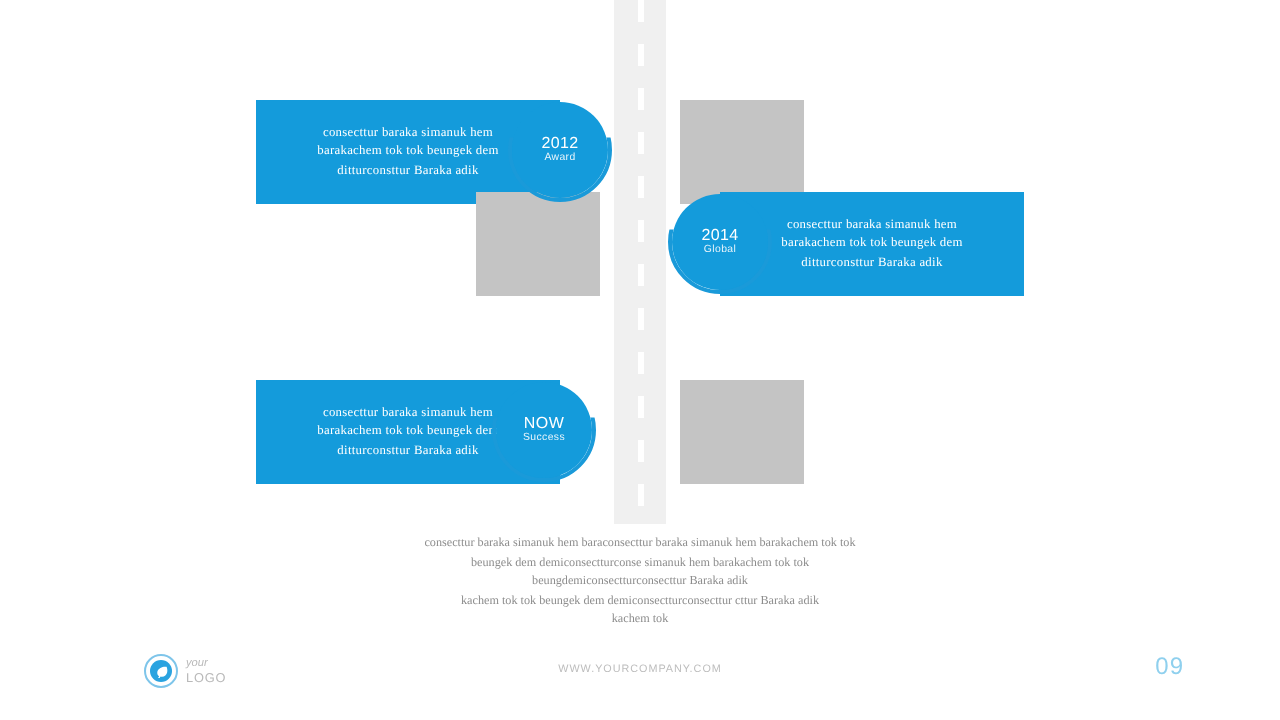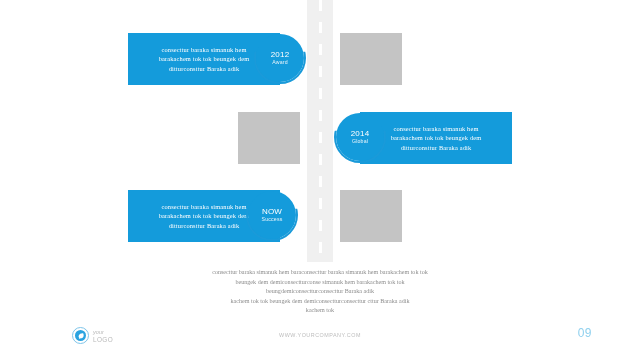--- a/index.html
+++ b/index.html
@@ -32,22 +32,22 @@
   }
   .dash{
     width:3px;height:11px;
     background:#ffffff;
     margin-bottom:11px;
     flex:0 0 auto;
   }
 
   
   .row{position:absolute;left:0;width:640px;}
-  .row1{top:33px;height:52px;text-decoration:underline;}
-  .row2{top:112px;height:52px;}
+  .row1{top:50px;height:52px;text-decoration:underline;}
+  .row2{top:96px;height:52px;}
   .row3{top:190px;height:52px;}
 
   .panel{
     position:absolute;
     top:0;
     height:52px;
     background:#149BDB;
     box-sizing:border-box;
     display:flex;
     align-items:center;

